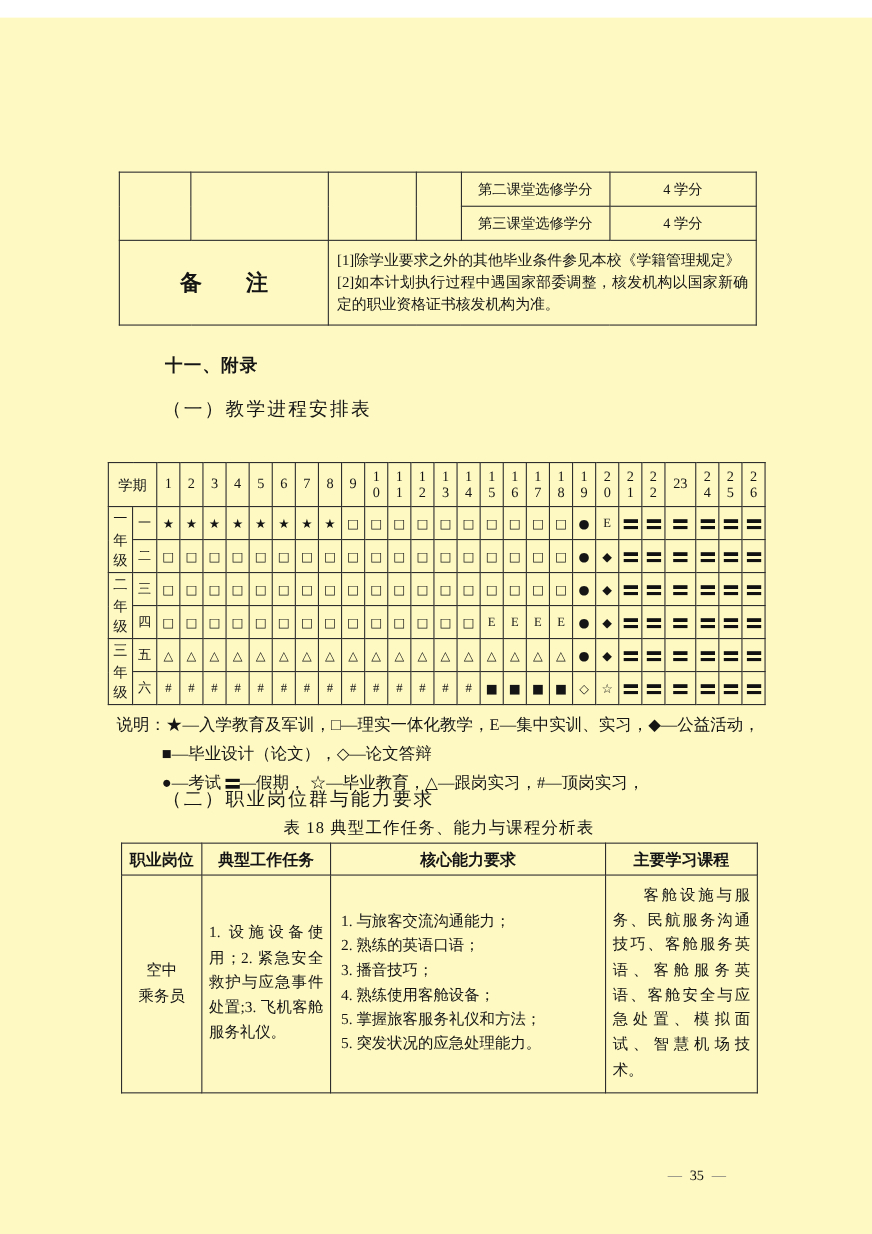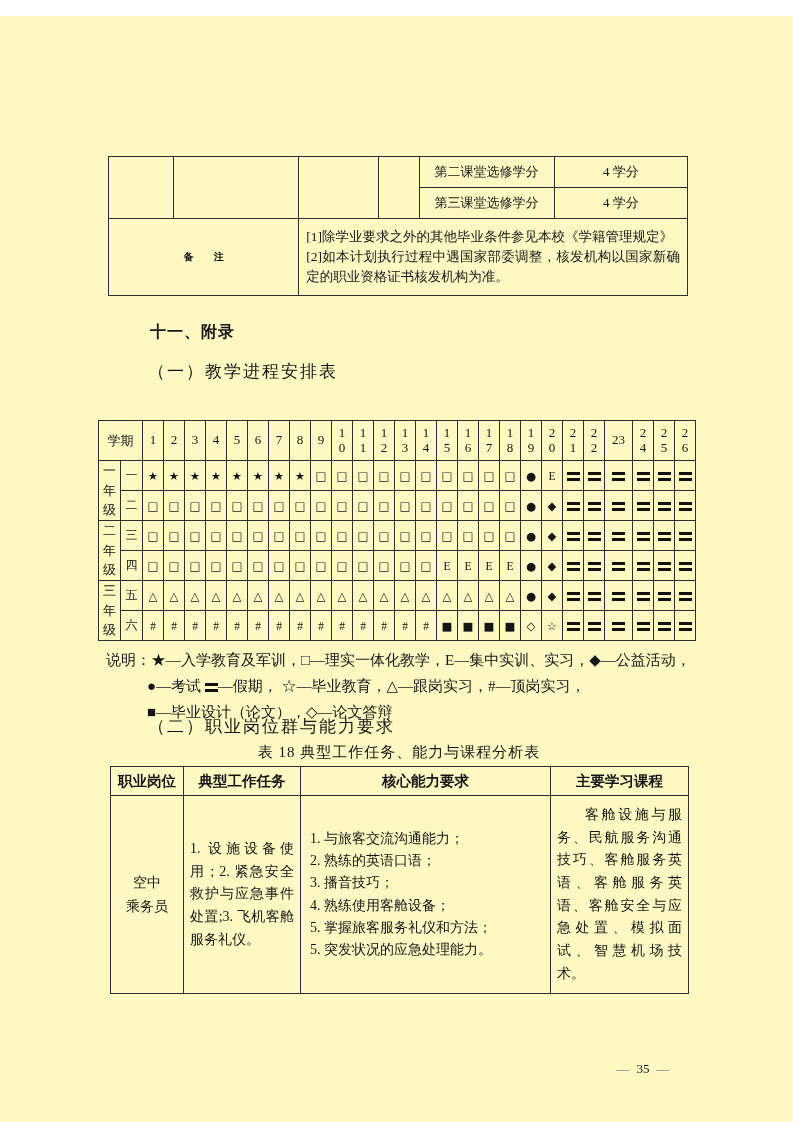--- a/index.html
+++ b/index.html
@@ -12,21 +12,21 @@
   }
   table { border-collapse:collapse; table-layout:fixed; }
   td, th { border:1px solid #2e2e2e; }
 
   
   #frag { position:absolute; left:108px; top:140px; width:580px; }
   #frag td { font-size:13px; text-align:center; vertical-align:middle; }
   #frag tr.srow td { height:31px; }
   #frag .remark-label {
     font-family:"Liberation Sans","DejaVu Sans",sans-serif;
-    font-weight:bold; font-size:10px;text-align:center;
+    font-weight:bold; font-size:20px;text-align:center;
   }
   #frag .remark-text {
     text-align:left; vertical-align:middle; padding:4px 7px;
     font-size:13.5px; line-height:1.5; height:77px;
   }
   #frag .remark-text div { text-align:justify; }
 
   
   .h-appendix {
     position:absolute; left:150px; top:306px;
@@ -69,21 +69,21 @@
   #t18 td { font-size:14px; vertical-align:middle; }
   #t18 .pos { text-align:center; line-height:1.7; }
   #t18 .tasks { vertical-align:middle; padding:8px 6px; line-height:1.62; }
   #t18 .tasks div { text-align:justify; }
   #t18 .abil { vertical-align:middle; padding:8px 9px; }
   .ab-line { line-height:1.6; }
   #t18 .crs { vertical-align:middle; padding:8px 6px; }
   .courses-text { text-indent:2em; text-align:justify; line-height:1.62; }
 
   
-  #pageno { position:absolute; left:600px; top:1045px; width:86px; text-align:center; font-size:13px; }
+  #pageno { position:absolute; left:600px; top:1045px; width:86px; font-size:13px; }
   #pageno .dash { color:#777; letter-spacing:0; padding:0 7px; }
 </style>
 </head>
 <body>
 
 <div class="page">
 
   <table id="frag">
     <colgroup>
       <col style="width:65px">
@@ -357,22 +357,22 @@
           <td class="cell"><span class="hol"></span></td>
           <td class="cell"><span class="hol"></span></td>
           <td class="cell"><span class="hol"></span></td>
           <td class="cell"><span class="hol"></span></td>
         </tr>
       </tbody>
   </table>
 
   <div id="legend">
     <div class="legend-line">说明：★—入学教育及军训，□—理实一体化教学，E—集中实训、实习，◆—公益活动，</div>
+    <div class="legend-line legend-indent">■—毕业设计（论文），◇—论文答辩</div>
     <div class="legend-line legend-indent"><span>●—考试 </span><span class="hol"></span><span>—假期， ☆—毕业教育，△—跟岗实习，#—顶岗实习，</span></div>
-    <div class="legend-line legend-indent">■—毕业设计（论文），◇—论文答辩</div>
   </div>
 
   <div class="h-sub" id="h-sub2">（二）职业岗位群与能力要求</div>
   <div class="caption" id="cap18">表 18 典型工作任务、能力与课程分析表</div>
 
   <table id="t18">
     <colgroup>
       <col style="width:73px">
         <col style="width:117px">
         <col style="width:250px">

